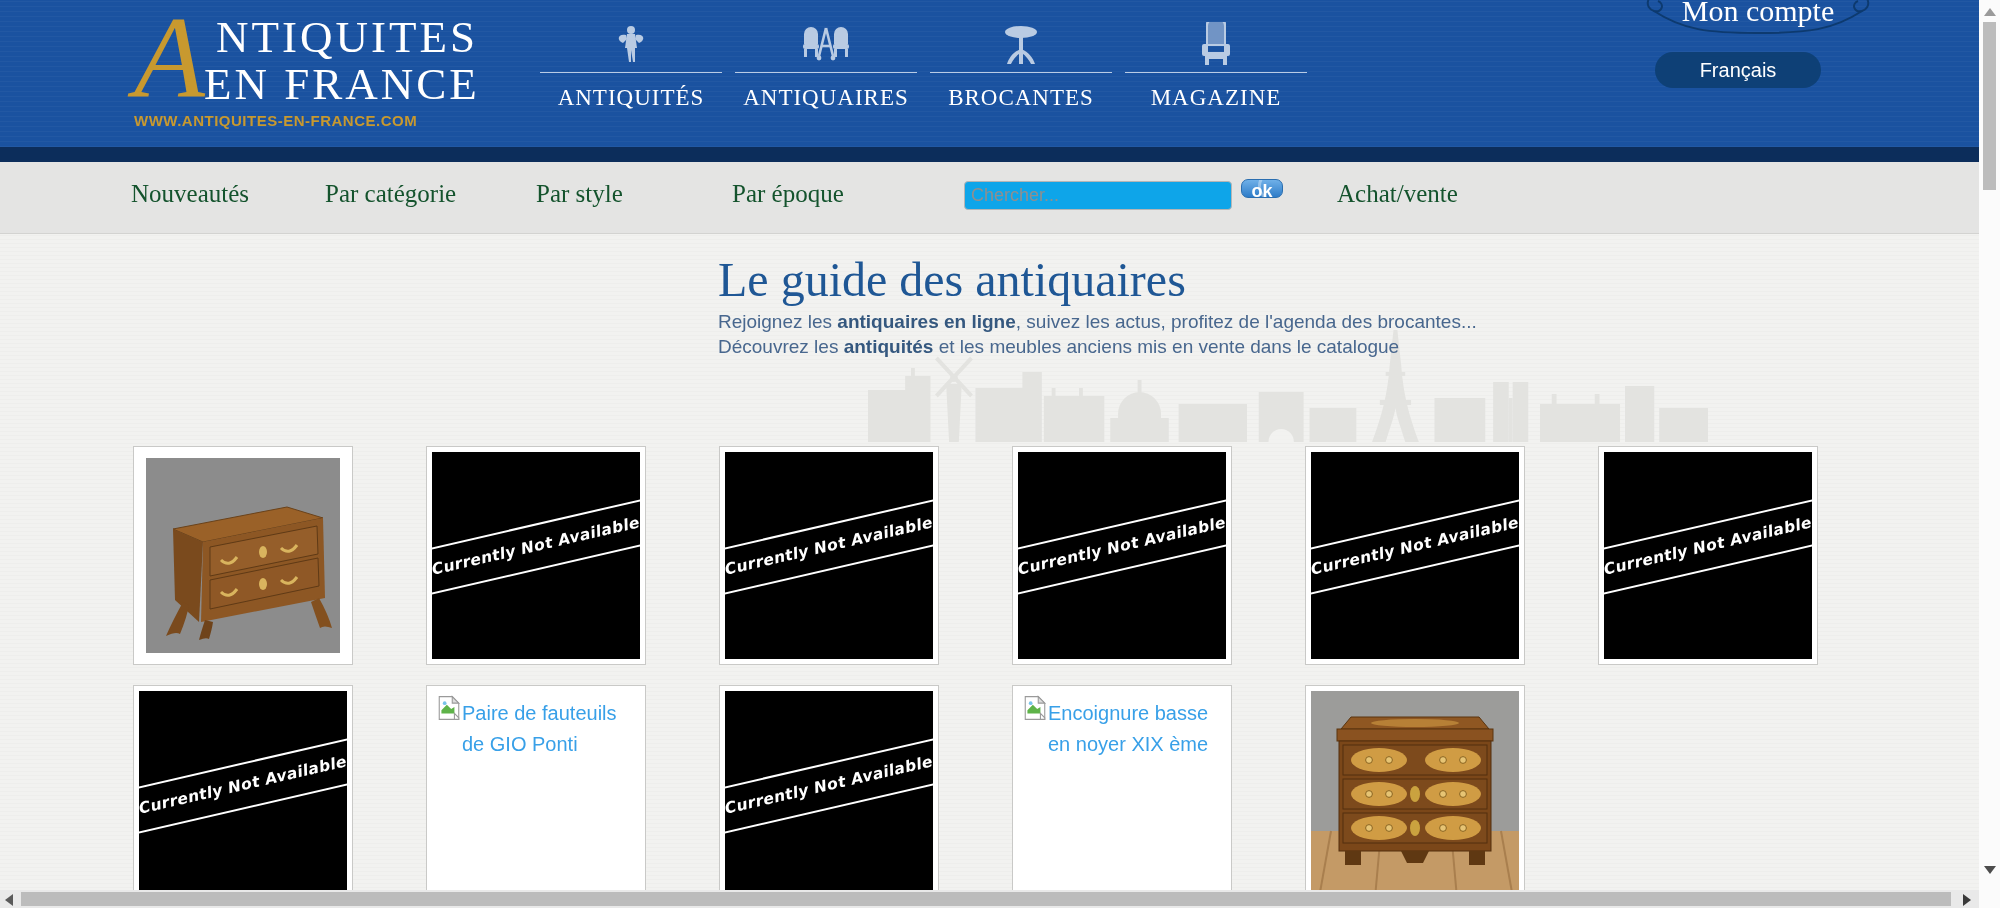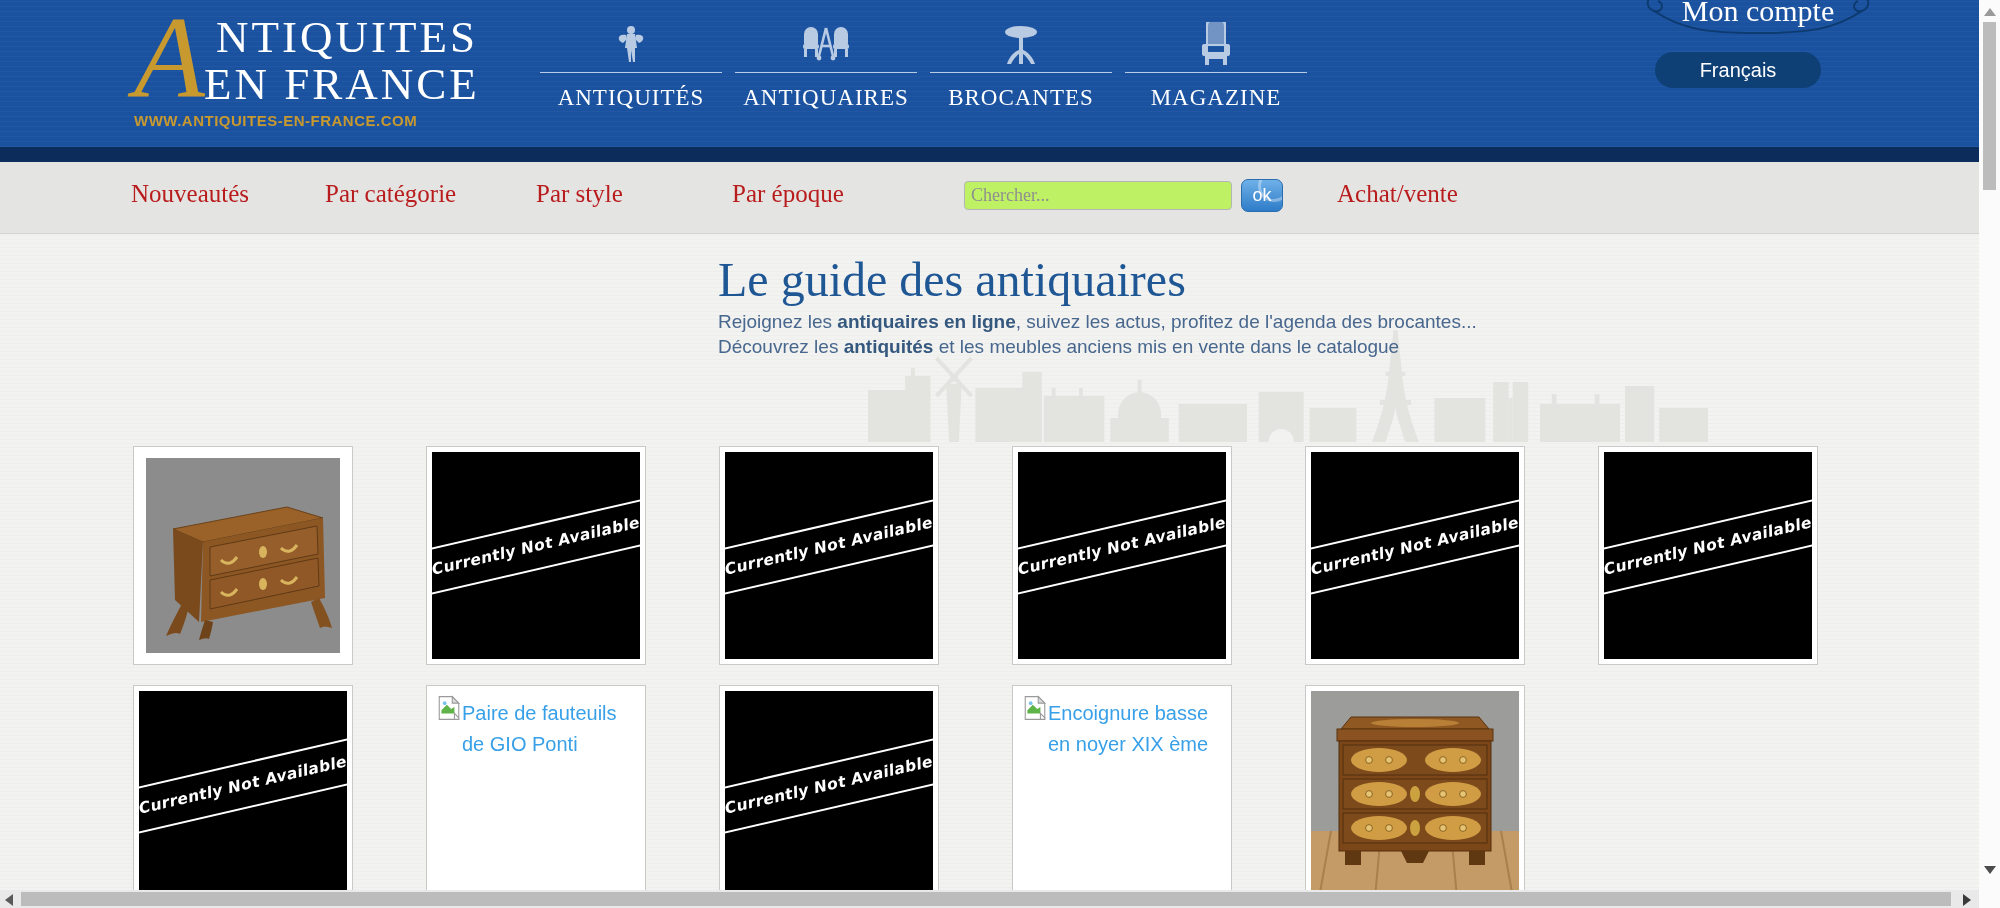--- a/index.html
+++ b/index.html
@@ -39,28 +39,28 @@
   .account-label{position:absolute;left:0;top:6px;width:240px;text-align:center;
     font-family:"Liberation Serif","DejaVu Serif",serif;font-size:30px;color:#fff;}
   .lang-btn{position:absolute;left:1655px;top:52px;width:166px;height:36px;border:none;
     border-radius:18px;background:#0e4076;color:#fff;font-size:20px;
     font-family:"Liberation Sans","DejaVu Sans",sans-serif;cursor:pointer;}
 
   
   .subnav{position:absolute;left:0;top:162px;width:1979px;height:71px;background:#e4e4e3;
     border-bottom:1px solid #d3d3d1;}
   .subnav-link{position:absolute;top:18px;font-family:"Liberation Serif","DejaVu Serif",serif;
-    font-size:25px;color:#b91c1c;cursor:pointer;white-space:nowrap;}
+    font-size:25px;color:#14532d;cursor:pointer;white-space:nowrap;}
   .search-input{position:absolute;left:964px;top:19px;width:254px;height:27px;border:1px solid #b5b5b5;
-    border-radius:4px;background:#bef264;padding:0 6px;font-size:18px;color:#444;
-    font-family:Liberation Serif, serif;}
+    border-radius:4px;background:#0ea5e9;padding:0 6px;font-size:18px;color:#444;
+    font-family:Liberation Sans, sans-serif;}
   .search-input::placeholder{color:#8f8f8f;}
-  .search-ok{position:absolute;left:1241px;top:17px;width:42px;height:33px;border:1px solid #2a6eb0;
+  .search-ok{position:absolute;left:1241px;top:17px;width:42px;height:19px;border:1px solid #2a6eb0;
     border-radius:7px;background:linear-gradient(#6fb0e8,#2e7cc8);color:#fff;font-size:18px;
-    font-weight:normal;cursor:pointer;overflow:hidden;}
+    font-weight:bold;cursor:pointer;overflow:hidden;}
   .search-ok::after{content:"";position:absolute;right:-8px;top:-10px;width:26px;height:26px;
     border:3px solid rgba(255,255,255,.35);border-radius:50%;}
 
   
   .skyline{position:absolute;left:868px;top:322px;opacity:.95;}
   .hero-title{position:absolute;left:718px;top:252px;margin:0;
     font-family:"Liberation Serif","DejaVu Serif",serif;font-weight:normal;
     font-size:48px;color:#1f5795;white-space:nowrap;}
   .hero-line{position:absolute;left:718px;font-size:19px;color:#48678e;white-space:nowrap;}
   .hero-line b{color:#35587f;margin-top:40px;}

